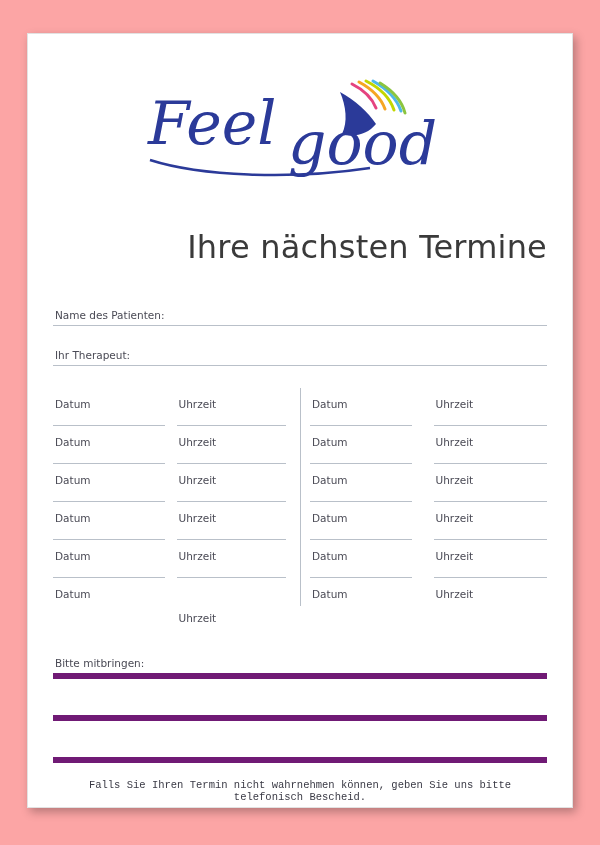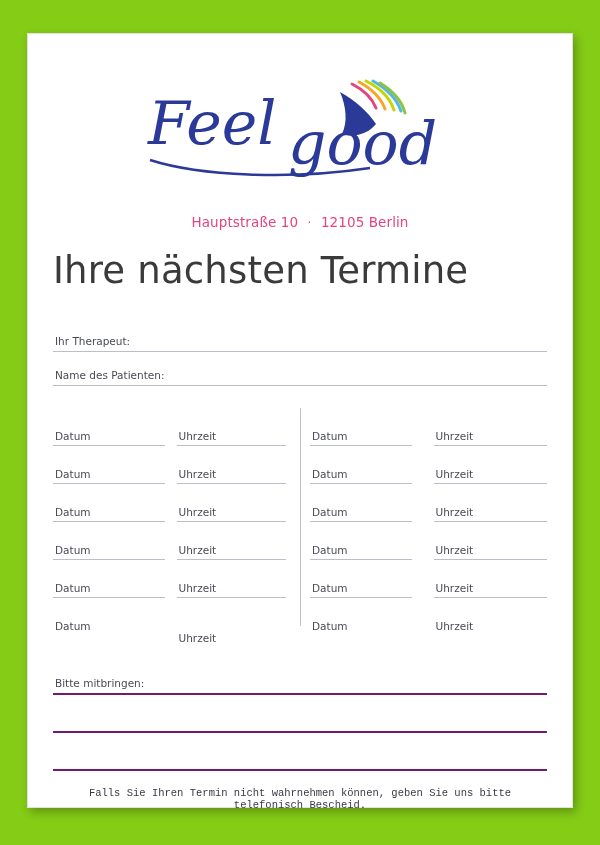--- a/index.html
+++ b/index.html
@@ -10,21 +10,21 @@
     width: 600px;
     height: 845px;
     background: #ffffff;
     font-family: "Liberation Sans", sans-serif;
     overflow: hidden;
   }
   .page-wrap {
     position: relative;
     width: 600px;
     height: 845px;
-    background: #84cc16;
+    background: #fca5a5;
   }
   .sheet {
     position: absolute;
     left: 27px;
     top: 33px;
     width: 546px;
     height: 775px;
     background: #ffffff;
     border: 1px solid #e2e2e2;
     box-shadow: 3px 4px 9px rgba(0,0,0,0.28);
@@ -64,24 +64,24 @@
     line-height: 20px;
     letter-spacing: 0.1px;
   }
   .contact .sep {
     padding: 0 5px;
     font-size: 12px;
   }
 
   
   .doc-title {
-    text-align: left;
+    text-align: right;
     color: #3a3a3a;
     font-family: "DejaVu Sans", sans-serif;
-    font-size: 37px;
+    font-size: 32px;
     font-weight: 400;
     margin-top: 16px;
     letter-spacing: 0.2px;
   }
 
   
   .field-rows {
     margin-top: 26px;
   }
   .field-row {
@@ -126,36 +126,36 @@
     right: 12px;
     bottom: 0;
     border-bottom: 1px solid #b9c0c9;
   }
   .appt-cell.col2 .cell-line { right: 14px; }
   .appt-cell.col3 .cell-line { left: 10px; right: 12px; }
   .appt-cell.col4 .cell-line { left: 10px; right: 0; }
   .appt-cell .cell-label {
     position: absolute;
     left: 2px;
-    bottom: 4px;
+    bottom: 16px;
     font-family: "DejaVu Sans", sans-serif;
     font-size: 10.5px;
     color: #4a4a55;
   }
   .appt-cell.col3 .cell-label,
   .appt-cell.col4 .cell-label { left: 12px; }
 
   
   .bring-block {
     margin-top: 24px;
   }
   .bring-row {
     position: relative;
     height: 33px;
-    border-bottom: 2px solid #701a75;
+    border-bottom: 6px solid #701a75;
   }
   .bring-row.tall { height: 36px; }
   .bring-label {
     position: absolute;
     left: 2px;
     bottom: 4px;
     font-family: "DejaVu Sans", sans-serif;
     font-size: 10.5px;
     color: #4a4a55;
   }
@@ -188,35 +188,30 @@
               <path d="M200 20 C215 28 228 40 236 52 C228 62 214 66 202 62 C208 50 206 34 200 20 Z" fill="#2b3a99"></path>
             </g>
             <text x="8" y="72" font-family="DejaVu Serif, serif" font-style="italic" font-size="60" fill="#2b3a99">Feel</text>
             <text x="148" y="92" font-family="DejaVu Serif, serif" font-style="italic" font-size="60" fill="#2b3a99">good</text>
             <path d="M10 88 C60 104 150 108 230 96" stroke="#2b3a99" stroke-width="2.5" fill="none"></path>
           </svg>
         </div>
       </div>
 
       <div class="contact">
-        <div>
-          <span>Hauptstraße 10</span>
-          <span class="sep">·</span>
-          <span>12105 Berlin</span>
-        </div>
       </div>
 
       <div class="doc-title">Ihre nächsten Termine</div>
 
       <div class="field-rows">
+        <div class="field-row">
+          <span class="field-label">Name des Patienten:</span>
+        </div>
         <div class="field-row" style="margin-top:6px;">
           <span class="field-label">Ihr Therapeut:</span>
-        </div>
-        <div class="field-row">
-          <span class="field-label">Name des Patienten:</span>
         </div>
       </div>
 
       <div class="appt-grid">
         <div class="appt-divider"></div>
 
         <div class="appt-row">
           <div class="appt-cell col1">
             <span class="cell-label">Datum</span>
             <div class="cell-line"></div>

